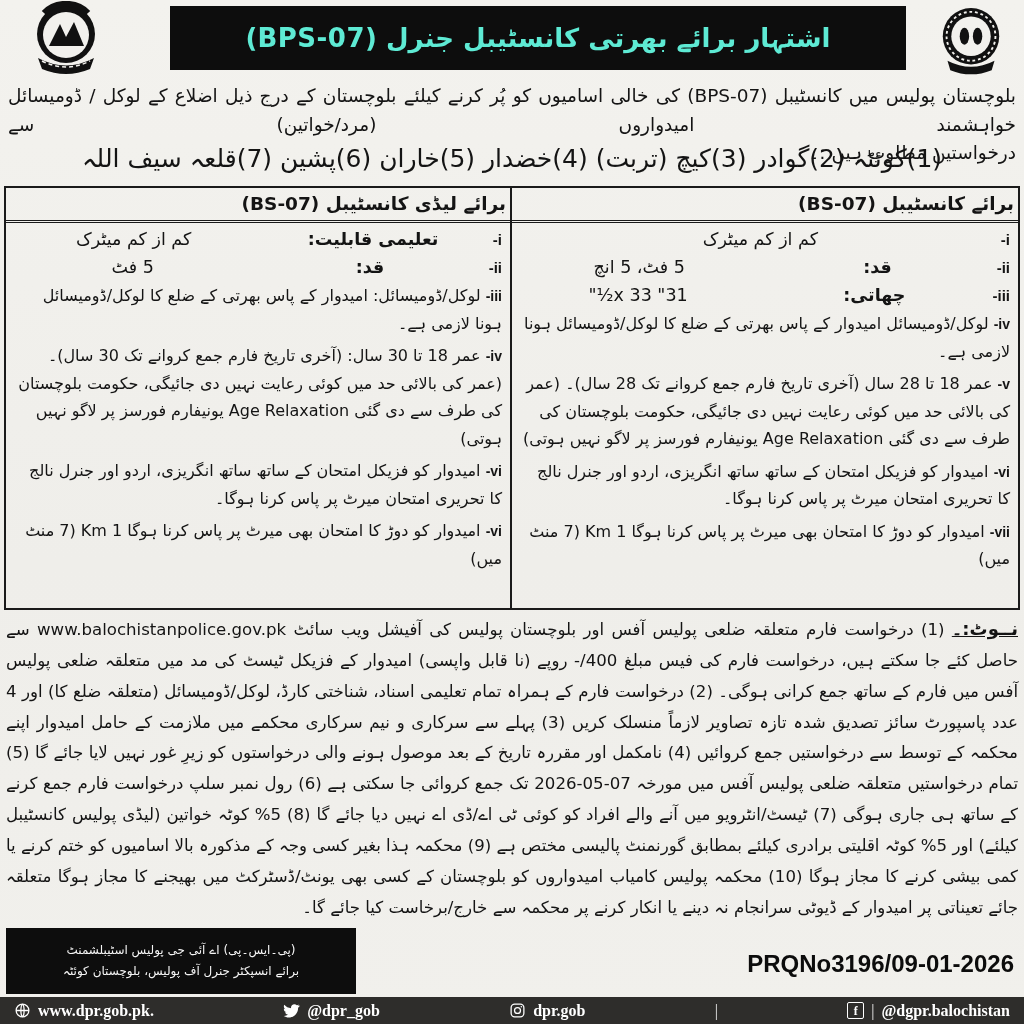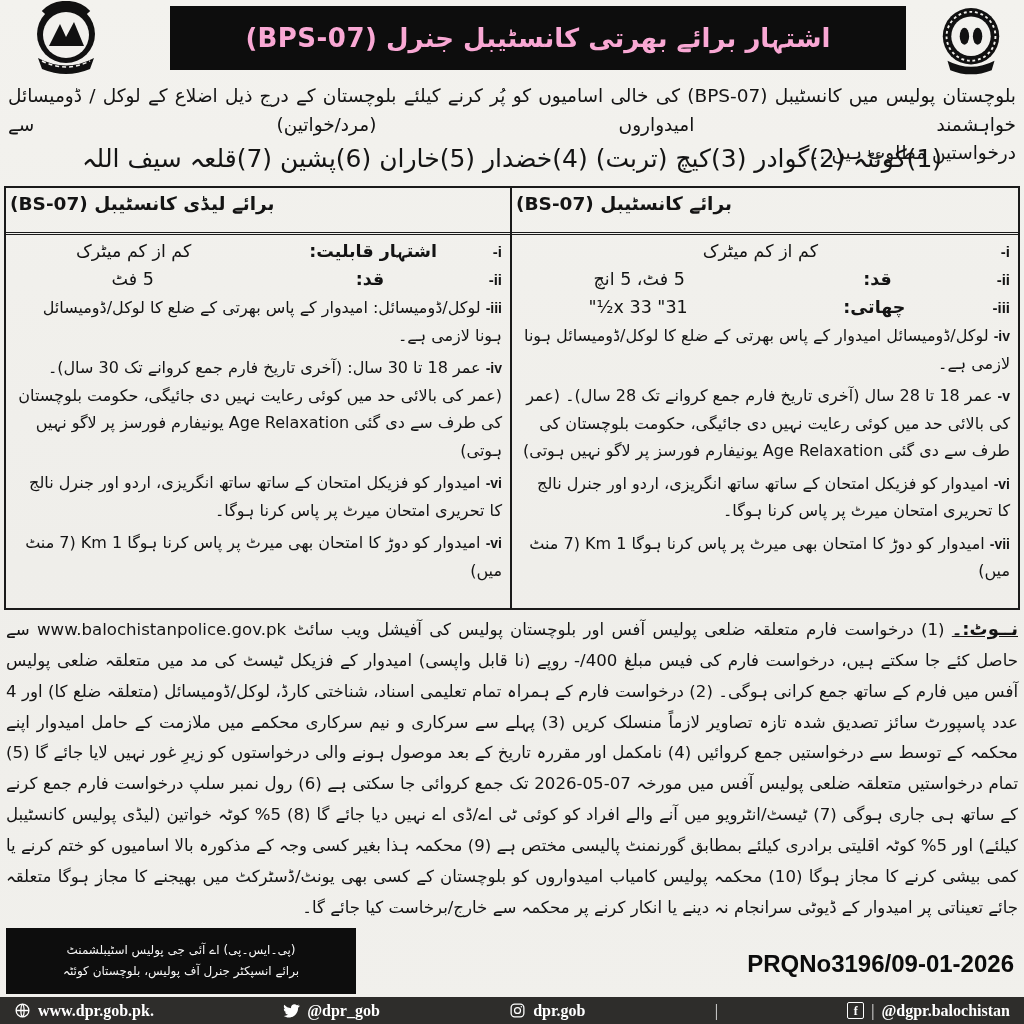--- a/index.html
+++ b/index.html
@@ -6,21 +6,21 @@
   body{background:#888;}
   .page{
     position:relative;width:1024px;height:1024px;margin:0 auto;
     background:linear-gradient(180deg,#f3f2ee 0%,#efeeea 55%,#f1f0ec 100%);
     overflow:hidden;color:#141414;
     font-family:"DejaVu Sans",sans-serif;
   }
   
   .hdr-banner{
     position:absolute;left:170px;top:6px;width:736px;height:64px;
-    background:#0d0d0d;color:#f9a8d4;display:flex;align-items:center;justify-content:center;
+    background:#0d0d0d;color:#5eead4;display:flex;align-items:center;justify-content:center;
   }
   .hdr-title{font-size:26px;font-weight:bold;direction:rtl;letter-spacing:.5px;}
   .crest{position:absolute;top:1px;}
   .crest.left{left:12px;width:108px;height:80px;}
   .crest.right{left:924px;width:94px;height:80px;}
   
   .intro{position:absolute;top:82px;left:8px;right:8px;direction:rtl;font-size:18.5px;line-height:1.55;}
   .intro-l1{text-align:justify;text-align-last:justify;}
   .intro-l2{text-align:right;}
   .districts{
@@ -28,22 +28,22 @@
     font-size:25px;font-weight:normal;
   }
   
   .req-table{
     position:absolute;top:186px;left:4px;right:4px;height:420px;
     border:2px solid #1a1a1a;display:flex;flex-direction:row;background:transparent;overflow:hidden;
   }
   .req-col{width:50%;box-sizing:border-box;}
   .req-col.lady{border-left:0;border-right:2px solid #1a1a1a;}
   .col-title{
-    direction:rtl;text-align:left;font-weight:bold;font-size:18.5px;
-    padding:5px 4px 18px;border-bottom:3px double #1a1a1a;
+    direction:rtl;text-align:right;font-weight:bold;font-size:18.5px;
+    padding:5px 4px 6px;border-bottom:3px double #1a1a1a;
   }
   .kv{display:flex;direction:rtl;align-items:baseline;padding:6px 8px 2px;font-size:17.5px;}
   .rnum{font-family:"Liberation Sans",sans-serif;font-weight:bold;font-size:15px;direction:ltr;unicode-bidi:bidi-override;white-space:nowrap;}
   .kv .k{flex:1;text-align:center;font-weight:bold;}
   .kv .v{flex:1;text-align:center;}
   .longrow{direction:rtl;text-align:right;padding:3px 8px 2px;font-size:16px;line-height:1.72;}
   .longrow .rnum{font-size:14px;}
   
   .notes{
     position:absolute;top:612px;left:6px;right:6px;direction:rtl;text-align:justify;
@@ -112,21 +112,21 @@
 
   <div class="districts">(1)کوئٹہ (2)گوادر (3)کیچ (تربت) (4)خضدار (5)خاران (6)پشین (7)قلعہ سیف اللہ</div>
 
   <div class="req-table">
 
     <div class="req-col lady">
       <div class="col-title">برائے لیڈی کانسٹیبل (BS-07)</div>
 
       <div class="kv">
         <span class="rnum">-i</span>
-        <span class="k">اشتہار قابلیت:</span>
+        <span class="k">تعلیمی قابلیت:</span>
         <span class="v">کم از کم میٹرک</span>
       </div>
       <div class="kv">
         <span class="rnum">-ii</span>
         <span class="k">قد:</span>
         <span class="v">5 فٹ</span>
       </div>
       <div class="longrow">
         <span class="rnum">-iii</span>
         <span>لوکل/ڈومیسائل: امیدوار کے پاس بھرتی کے ضلع کا لوکل/ڈومیسائل ہونا لازمی ہے۔</span>

